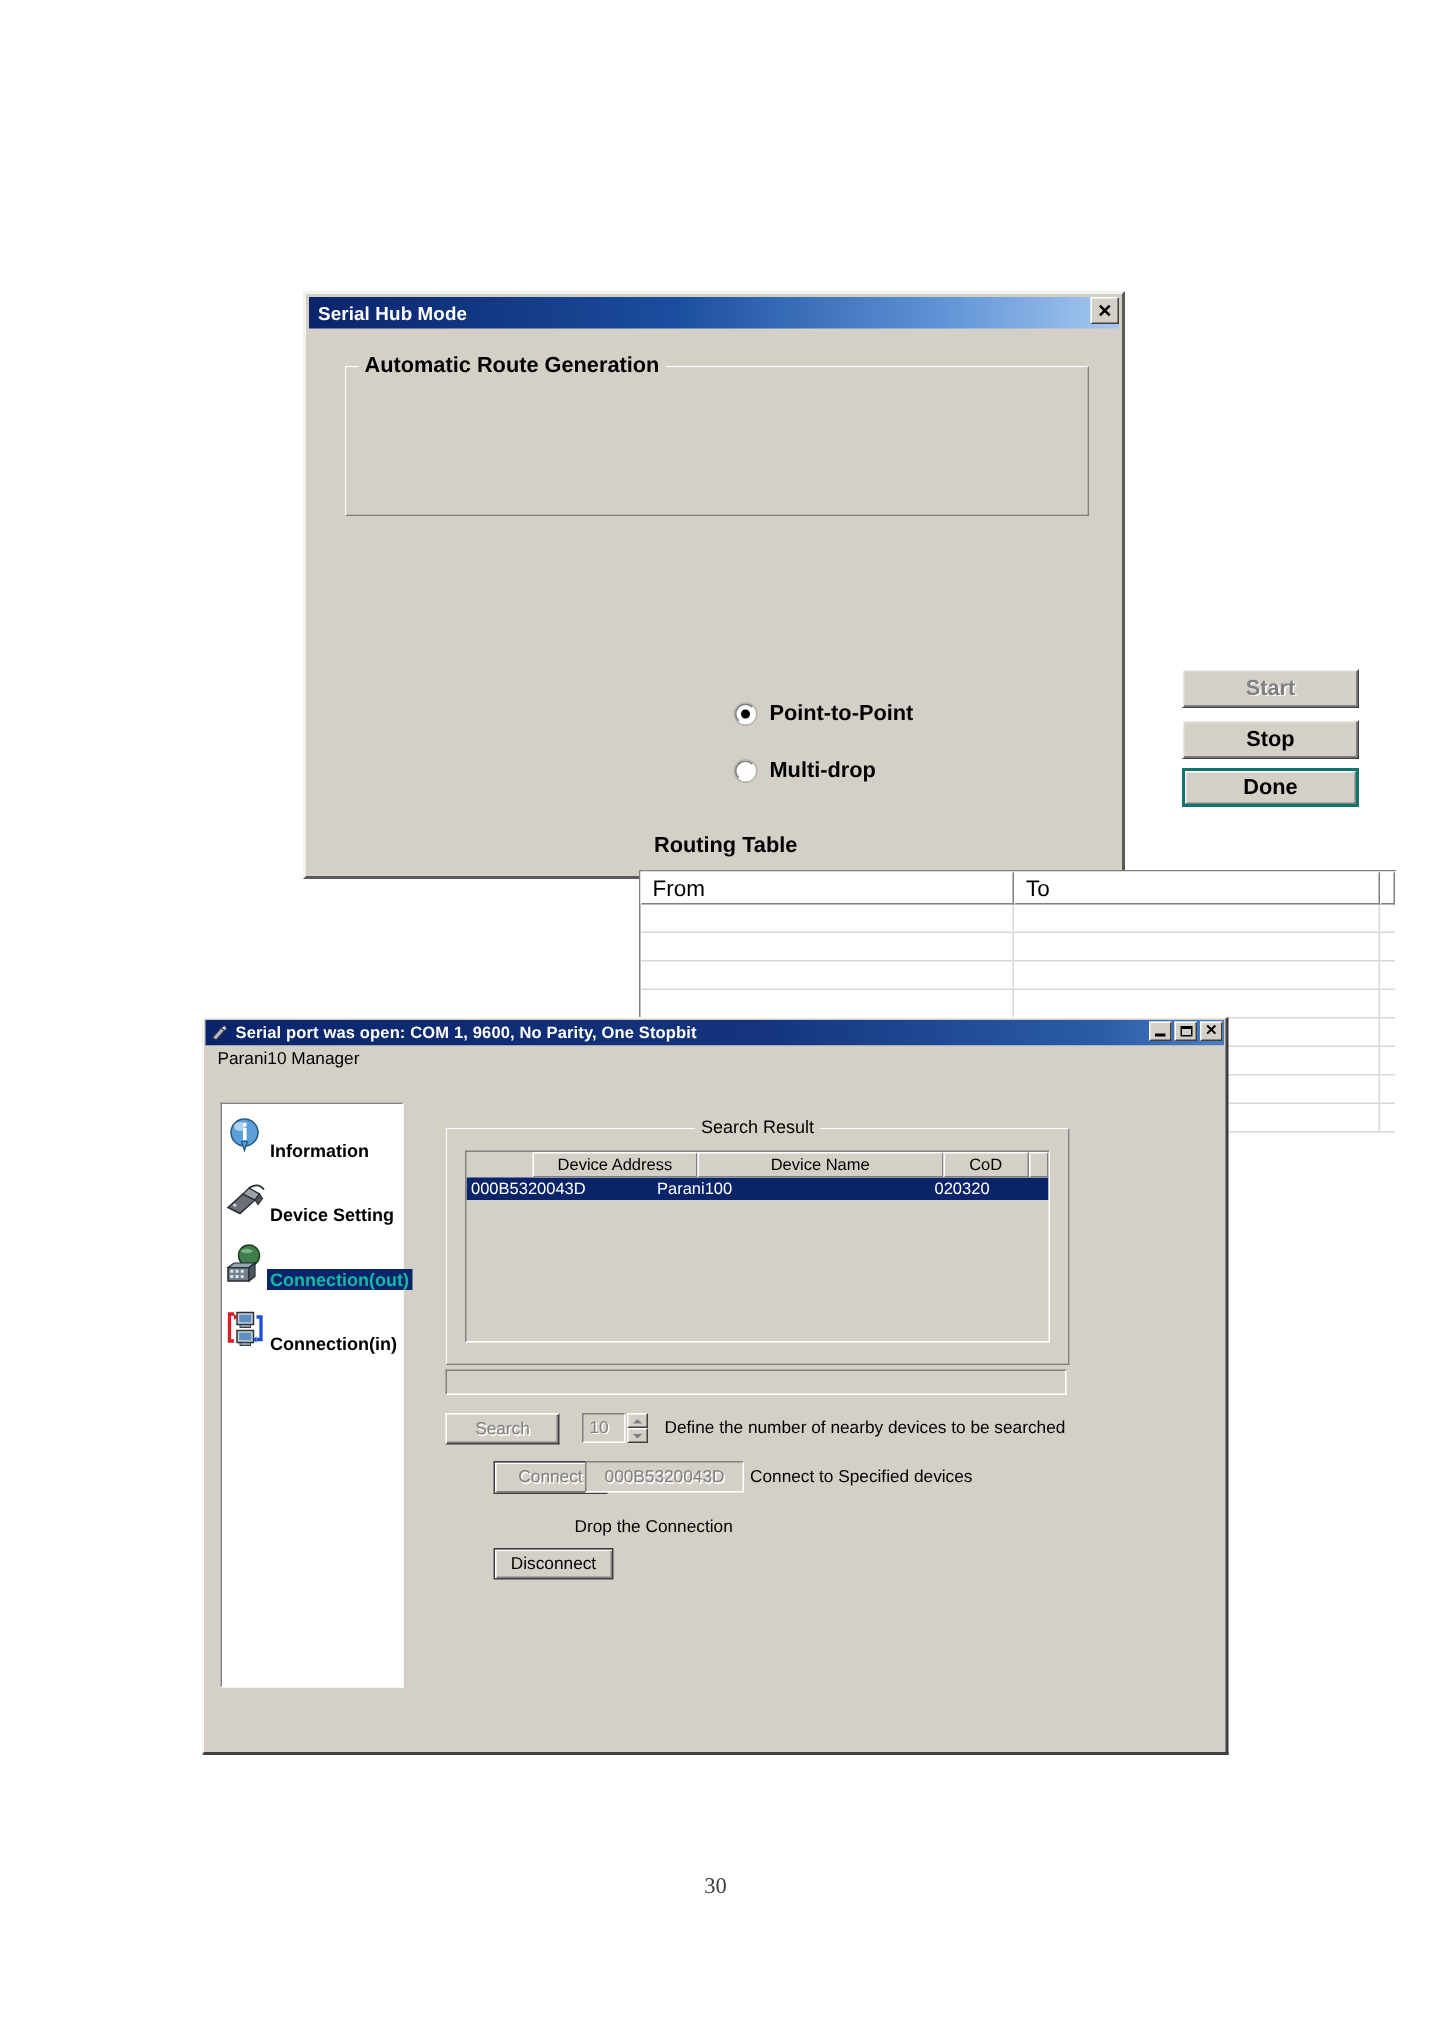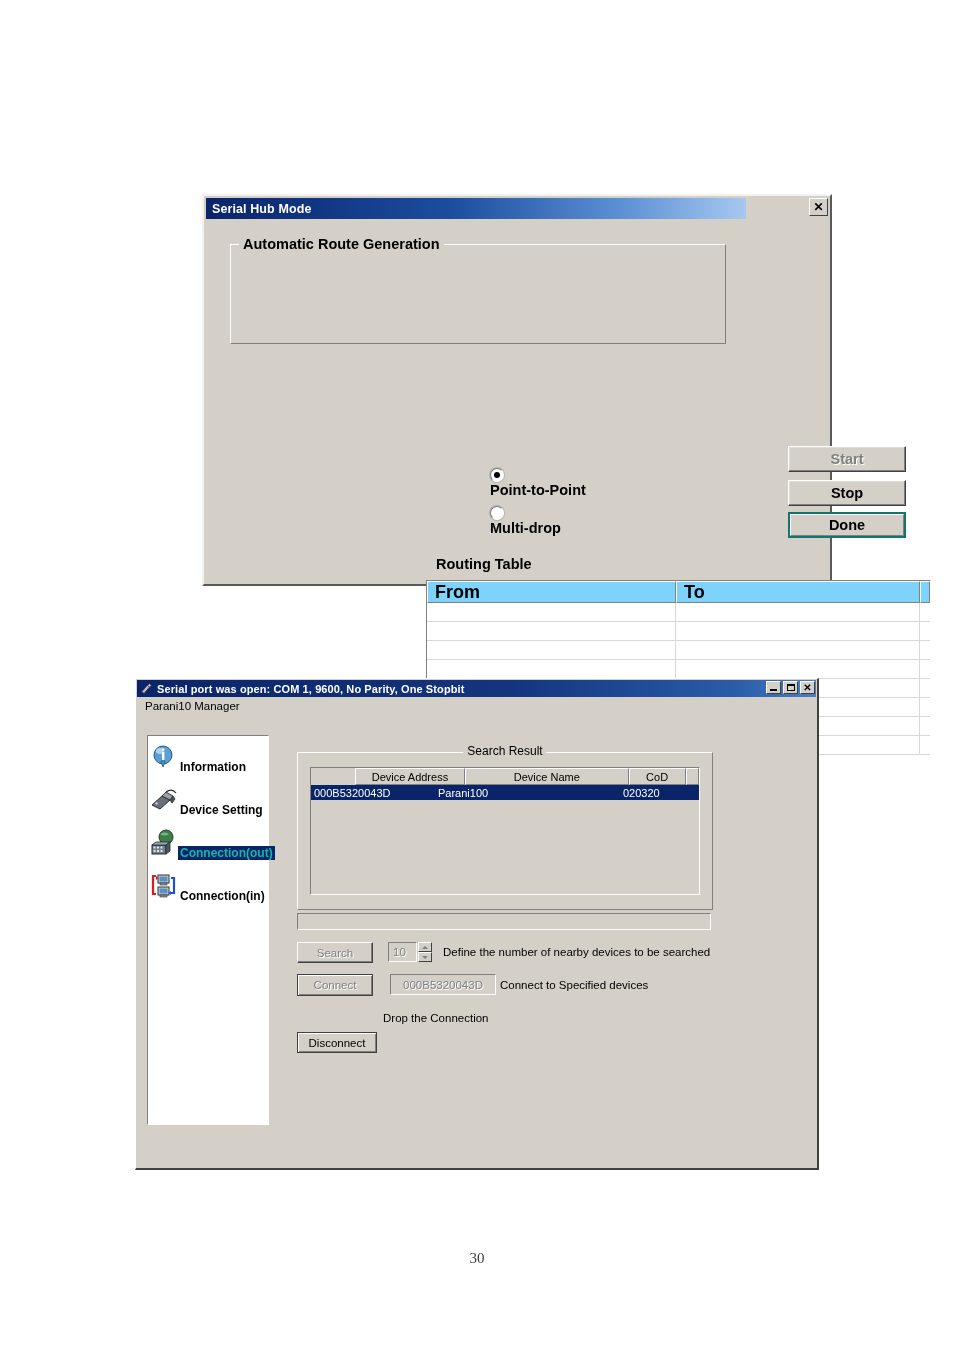--- a/index.html
+++ b/index.html
@@ -15,21 +15,21 @@
     overflow: hidden;
   }
 
   
   
   
   #dlg-hub {
     position: absolute;
     left: 202px;
     top: 194px;
-    width: 630px;
+    width: 548px;
     height: 392px;
     background: #d4d0c8;
     border-top: 2px solid #f4f2ee;
     border-left: 2px solid #f4f2ee;
     border-right: 2px solid #5a5a58;
     border-bottom: 2px solid #5a5a58;
     box-sizing: border-box;
   }
   #hub-titlebar {
     position: absolute;
@@ -93,26 +93,25 @@
 
   #gb-auto-route {
     left: 26px; top: 48px;
     width: 494px; height: 98px;
   }
   #gb-auto-route .gb-legend { left: 8px; }
 
   .radio-row {
     position: absolute;
     display: flex;
-    align-items: flex-start;
+    align-items: center;
     font-size: 14.5px;
     font-weight: bold;
     color: #000;
     white-space: nowrap;
-    flex-direction: column;
   }
   .radio-mark {
     width: 12px; height: 12px;
     border-radius: 50%;
     background: #ffffff;
     border-top: 1px solid #808080;
     border-left: 1px solid #808080;
     border-right: 1px solid #ffffff;
     border-bottom: 1px solid #ffffff;
     box-shadow: 0 0 0 1px #b8b4ac;
@@ -184,28 +183,28 @@
     border-bottom: 1px solid #ffffff;
     box-sizing: border-box;
     overflow: hidden;
   }
   #routing-head {
     display: flex;
     height: 22px;
     background: #d4d0c8;
   }
   .rt-th {
-    background: #7dd3fc;
+    background: #ffffff;
     border-top: 1px solid #ffffff;
     border-left: 1px solid #ffffff;
     border-right: 1px solid #808080;
     border-bottom: 1px solid #808080;
     box-sizing: border-box;
-    font-size: 18px;
-    font-weight: bold;
+    font-size: 15px;
+    font-weight: normal;
     color: #000;
     display: flex;
     align-items: center;
     padding-left: 7px;
     height: 22px;
   }
   #rt-th-from { width: 250px; }
   #rt-th-to   { width: 245px; }
   #rt-th-pad  { width: 10px; padding-left: 0; }
   .rt-row {
@@ -421,20 +420,21 @@
     cursor: default;
     box-sizing: border-box;
   }
   .mgr-btn.disabled {
     color: #808080;
     text-shadow: 1px 1px 0 #ffffff;
   }
   .mgr-btn.thickborder {
     border: 1px solid #404040;
     box-shadow: inset 1px 1px 0 #ffffff, inset -1px -1px 0 #808080;
+    margin-left: 32px;
   }
   #btn-search { left: 297px; top: 942px; width: 76px; height: 21px; }
   #btn-connect { left: 297px; top: 974px; width: 76px; height: 22px; }
   #btn-disconnect { left: 297px; top: 1032px; width: 80px; height: 21px; }
 
   .field {
     position: absolute;
     background: #d4d0c8;
     border-top: 1px solid #808080;
     border-left: 1px solid #808080;

